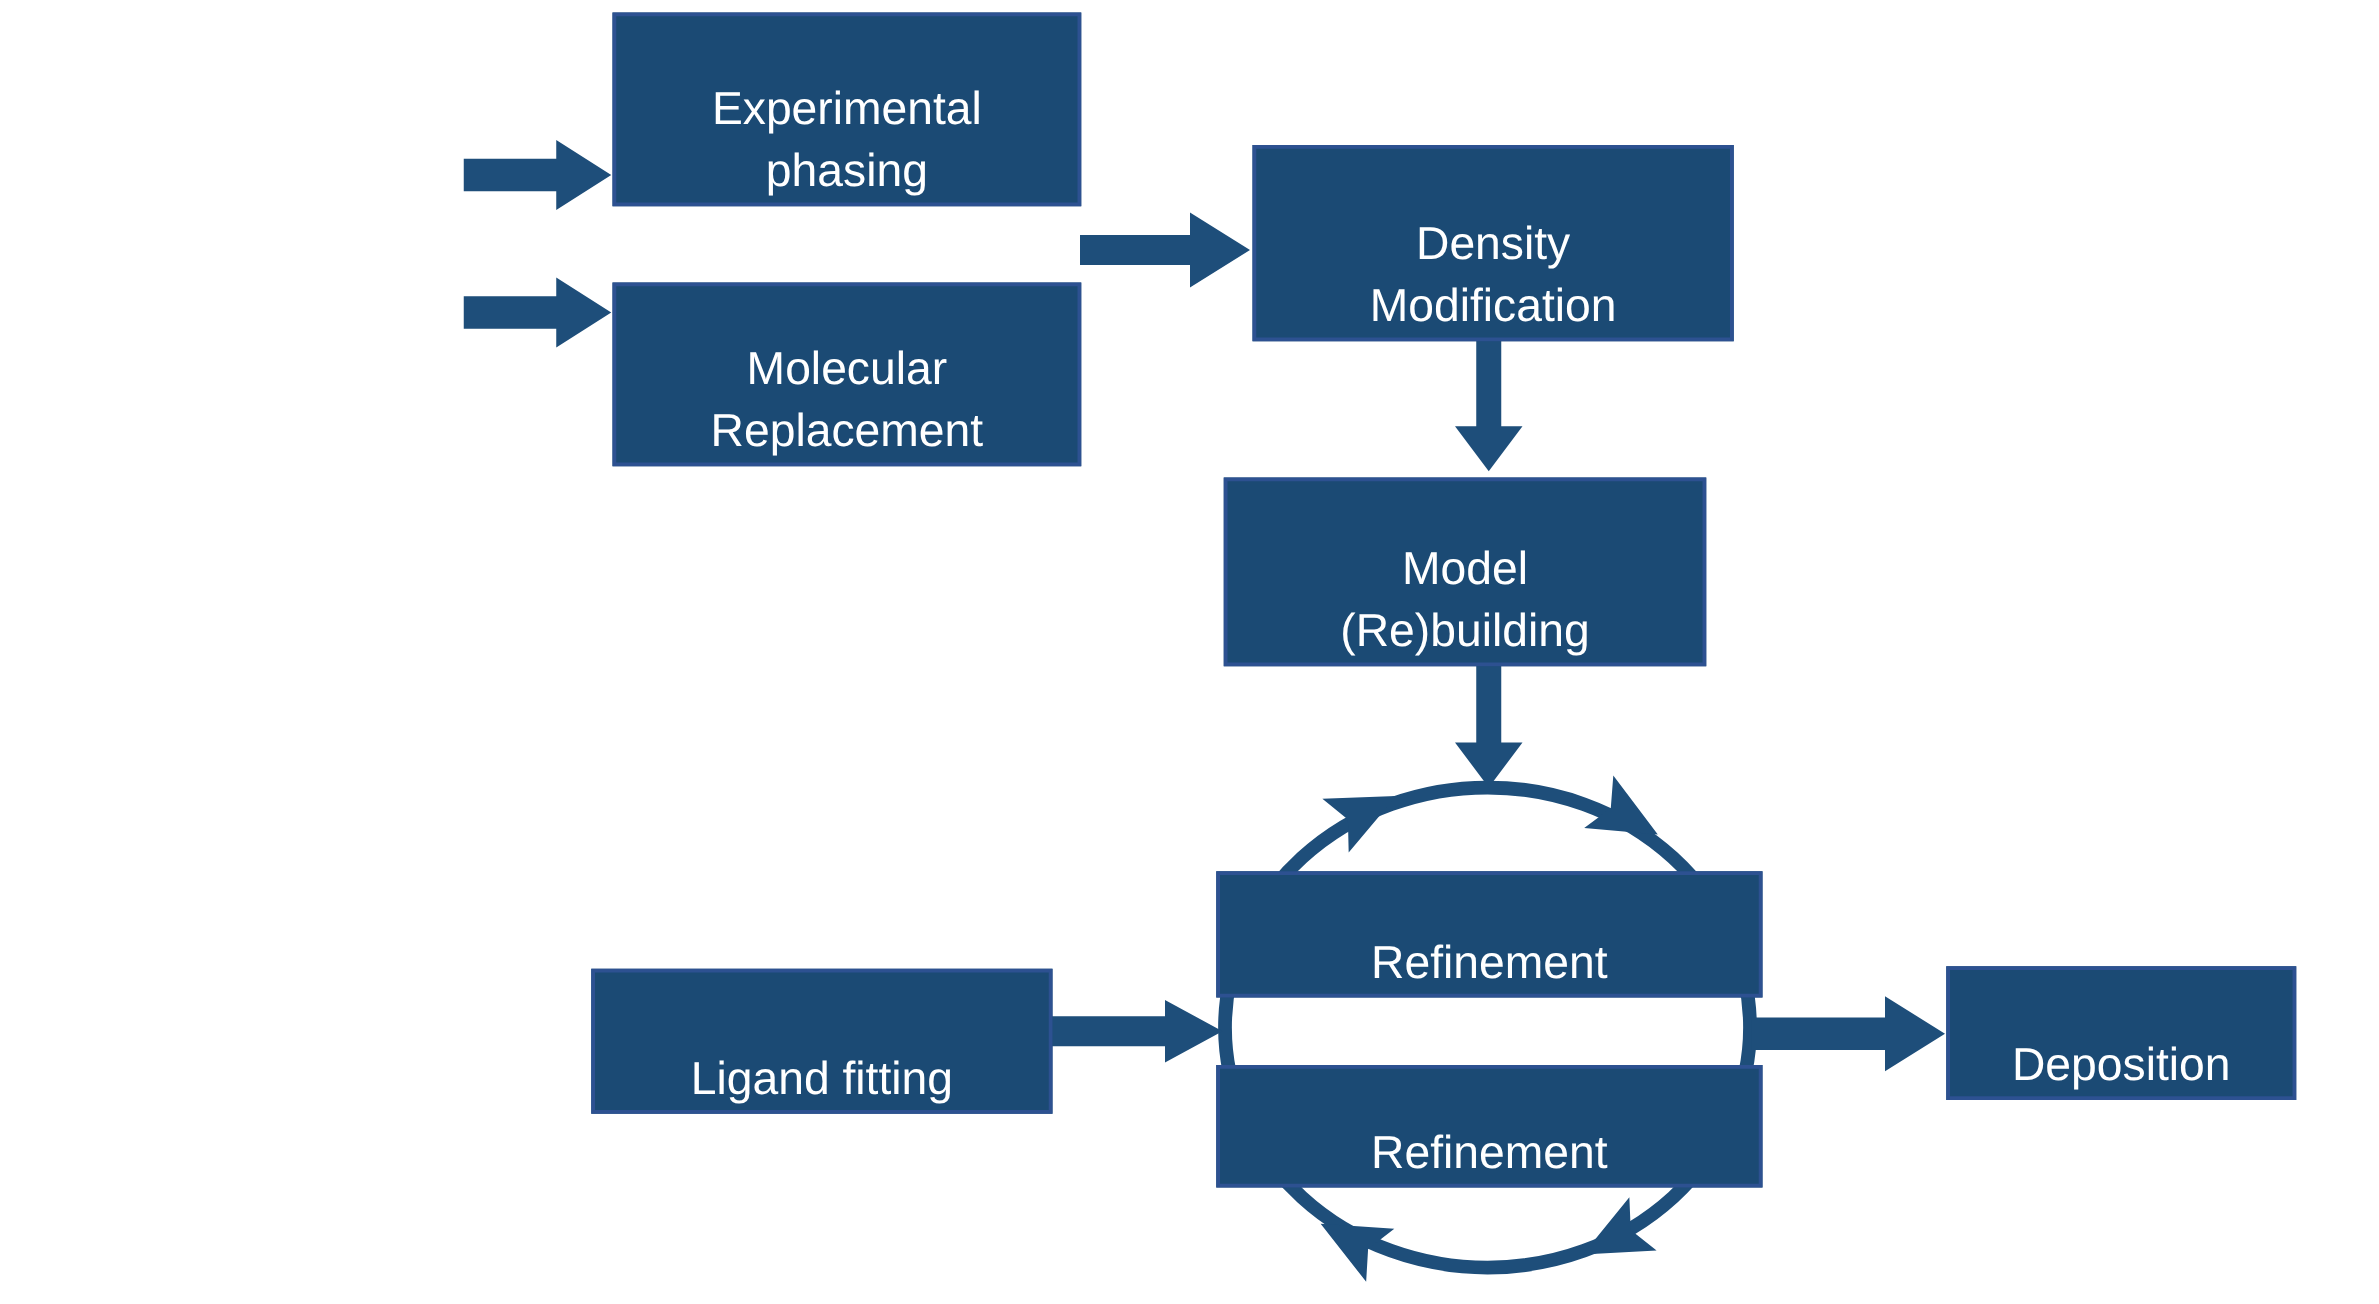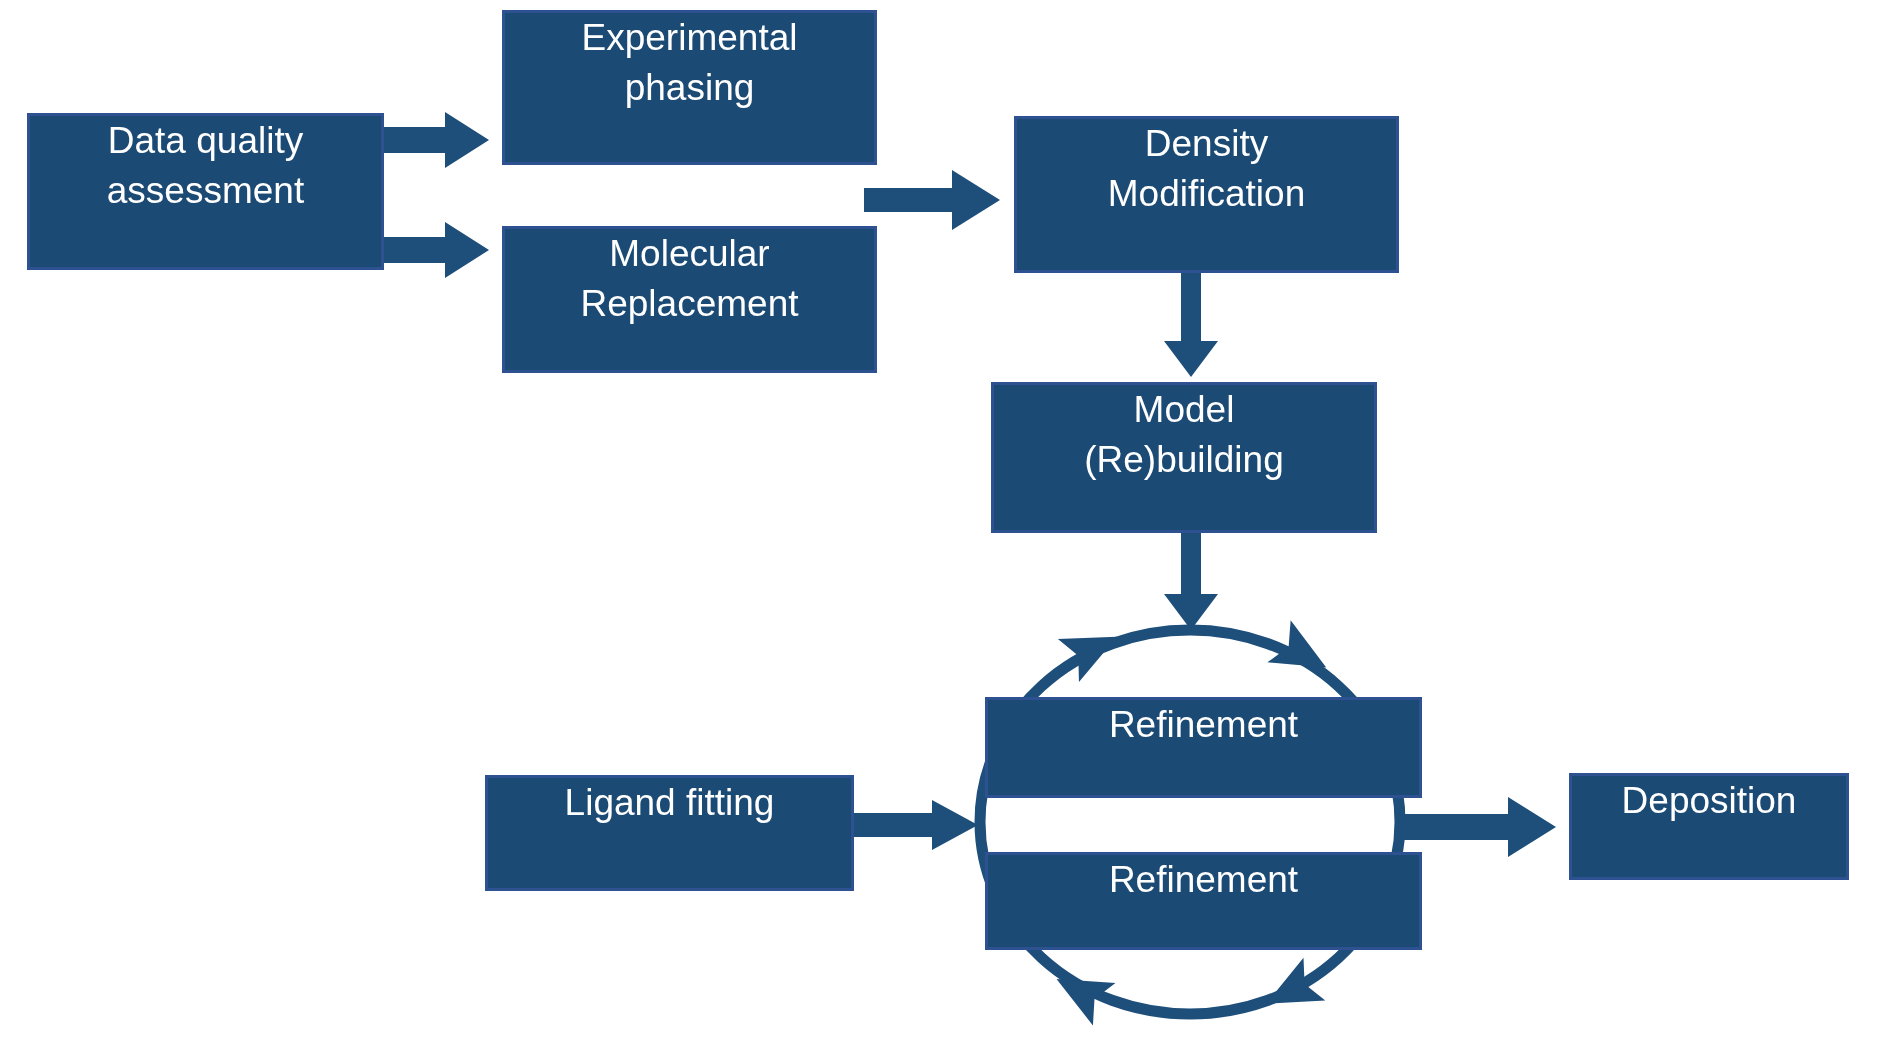--- a/index.html
+++ b/index.html
@@ -4,24 +4,24 @@
 <style>
   html,body{margin:0;padding:0;background:#fff;}
   .canvas{
     position:relative;width:1903px;height:1043px;
     background:var(--c-background,#ffffff);
     overflow:hidden;
     font-family:"Liberation Sans",sans-serif;
   }
   .layer{position:absolute;left:0;top:0;}
   .node{
-    position:absolute;display:flex;align-items:flex-start;justify-content:center;
+    position:absolute;display:flex;align-items:flex-end;justify-content:center;
     background:var(--c-box-fill,#1b4a74);
     border:3px solid var(--c-box-border,#2d5191);
-    box-sizing:border-box;z-index:2;margin-left:12px;
+    box-sizing:border-box;z-index:2;
   }
   .node .label{
     color:var(--c-label-text,#ffffff);
     font-size:37px;line-height:50px;text-align:center;white-space:pre-line;
   }
   .arrow-shape{fill:var(--c-arrow,#1e4e7a);}
   .cycle-stroke{fill:none;stroke:var(--c-arrow,#1e4e7a);stroke-width:11;}
   .cycle-head{fill:var(--c-arrow,#1e4e7a);}
 </style>
 </head>
@@ -39,24 +39,20 @@
 
     <path class="arrow-shape" d="M 371,127 H 445 V 112 L 489,140 L 445,168 V 153 H 371 Z"></path>
     <path class="arrow-shape" d="M 371,237 H 445 V 222 L 489,250 L 445,278 V 263 H 371 Z"></path>
     <path class="arrow-shape" d="M 864,188 H 952 V 170 L 1000,200 L 952,230 V 212 H 864 Z"></path>
     <path class="arrow-shape" d="M 1181,272 V 341 H 1164 L 1191,377 L 1218,341 H 1201 V 272 Z"></path>
     <path class="arrow-shape" d="M 1181,532 V 594 H 1164 L 1191,630 L 1218,594 H 1201 V 532 Z"></path>
     <path class="arrow-shape" d="M 841,813 H 932 V 800 L 978,825 L 932,850 V 837 H 841 Z"></path>
     <path class="arrow-shape" d="M 1401,814 H 1508 V 797 L 1556,827 L 1508,857 V 840 H 1401 Z"></path>
   </svg>
 
-  <div class="node" style="left:15px;top:113px;width:357px;height:157px;">
-    <span class="label">Data quality
-assessment</span>
-  </div>
 
   <div class="node" style="left:490px;top:10px;width:375px;height:155px;">
     <span class="label">Experimental
 phasing</span>
   </div>
 
   <div class="node" style="left:490px;top:226px;width:375px;height:147px;">
     <span class="label">Molecular
 Replacement</span>
   </div>

